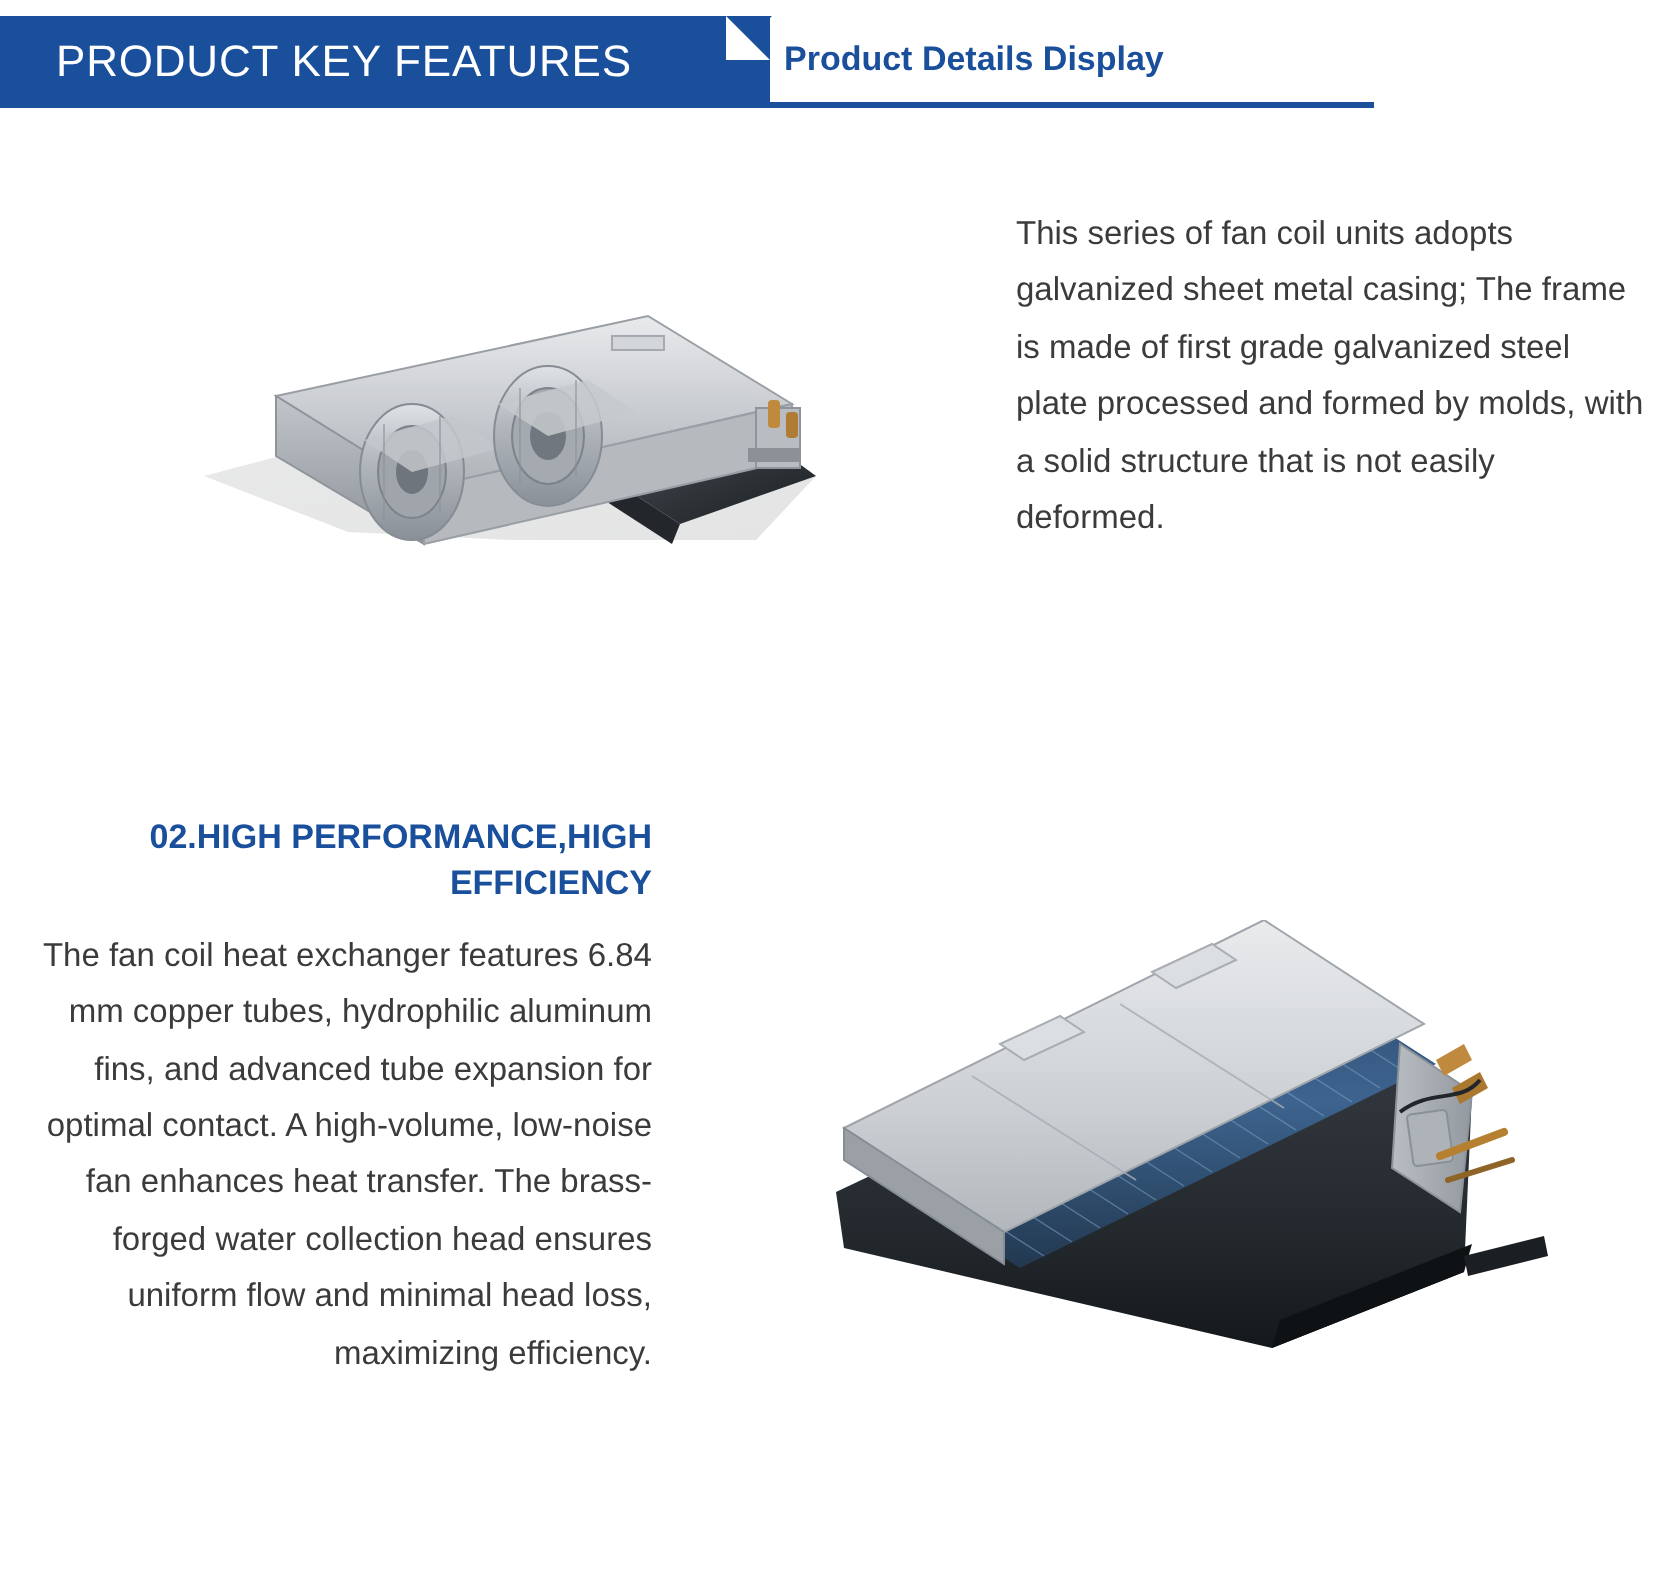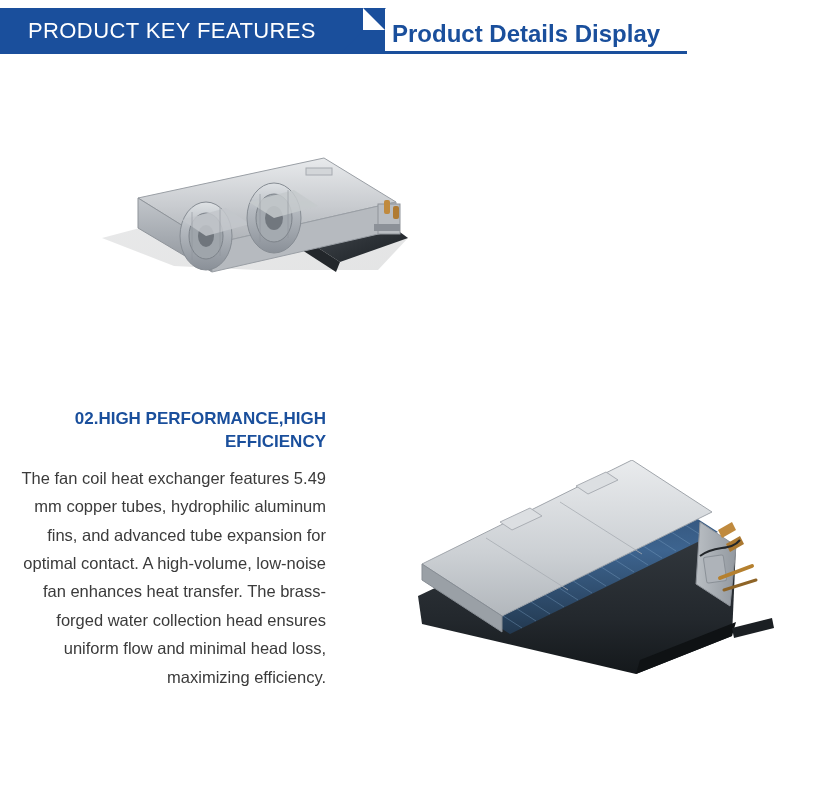--- a/index.html
+++ b/index.html
@@ -65,21 +65,21 @@
     width: 459px;
     height: 46px;
     border-bottom: 3px solid #1a4f9c;
     box-sizing: border-box;
   }
   .header-subtitle {
     position: absolute;
     left: 392px;
     top: 20px;
     color: #1a4f9c;
-    font-size: 24px;
+    font-size: 17px;
     font-weight: bold;
     white-space: nowrap;
   }
 
   
   .block {
     position: absolute;
   }
   .feature-title {
     color: #1a4f9c;
@@ -196,25 +196,26 @@
     <rect x="300" y="84" width="22" height="30" fill="#b9bdc2" stroke="#8f949a"></rect>
     <rect x="306" y="80" width="6" height="14" rx="2" fill="#c08a3e"></rect>
     <rect x="315" y="86" width="6" height="13" rx="2" fill="#b07b33"></rect>
     <rect x="296" y="104" width="26" height="7" fill="#8c9198"></rect>
 
     <rect x="228" y="48" width="26" height="7" fill="#d3d6d9" stroke="#a6aab0"></rect>
   </svg>
 </div>
 
 <div class="block" id="block1-text">
+  <p class="feature-body">This series of fan coil units adopts galvanized sheet metal casing; The frame is made of first grade galvanized steel plate processed and formed by molds, with a solid structure that is not easily deformed.</p>
 </div>
 
 <div class="block" id="block2-text">
   <h3 class="feature-title">02.HIGH PERFORMANCE,HIGH EFFICIENCY</h3>
-  <p class="feature-body">The fan coil heat exchanger features 5.49 mm copper tubes, hydrophilic aluminum fins, and advanced tube expansion for optimal contact. A high-volume, low-noise fan enhances heat transfer. The brass-forged water collection head ensures uniform flow and minimal head loss, maximizing efficiency.</p>
+  <p class="feature-body">The fan coil heat exchanger features 6.84 mm copper tubes, hydrophilic aluminum fins, and advanced tube expansion for optimal contact. A high-volume, low-noise fan enhances heat transfer. The brass-forged water collection head ensures uniform flow and minimal head loss, maximizing efficiency.</p>
 </div>
 
 <div class="block" id="block2-image">
   <svg class="prod-img" width="400" height="240" viewBox="0 0 400 240">
     <defs>
       <linearGradient id="topPanel" x1="0" y1="0" x2="0" y2="1">
         <stop offset="0%" stop-color="#e9ebed"></stop>
         <stop offset="60%" stop-color="#ccd0d4"></stop>
         <stop offset="100%" stop-color="#b2b7bc"></stop>
       </linearGradient>

